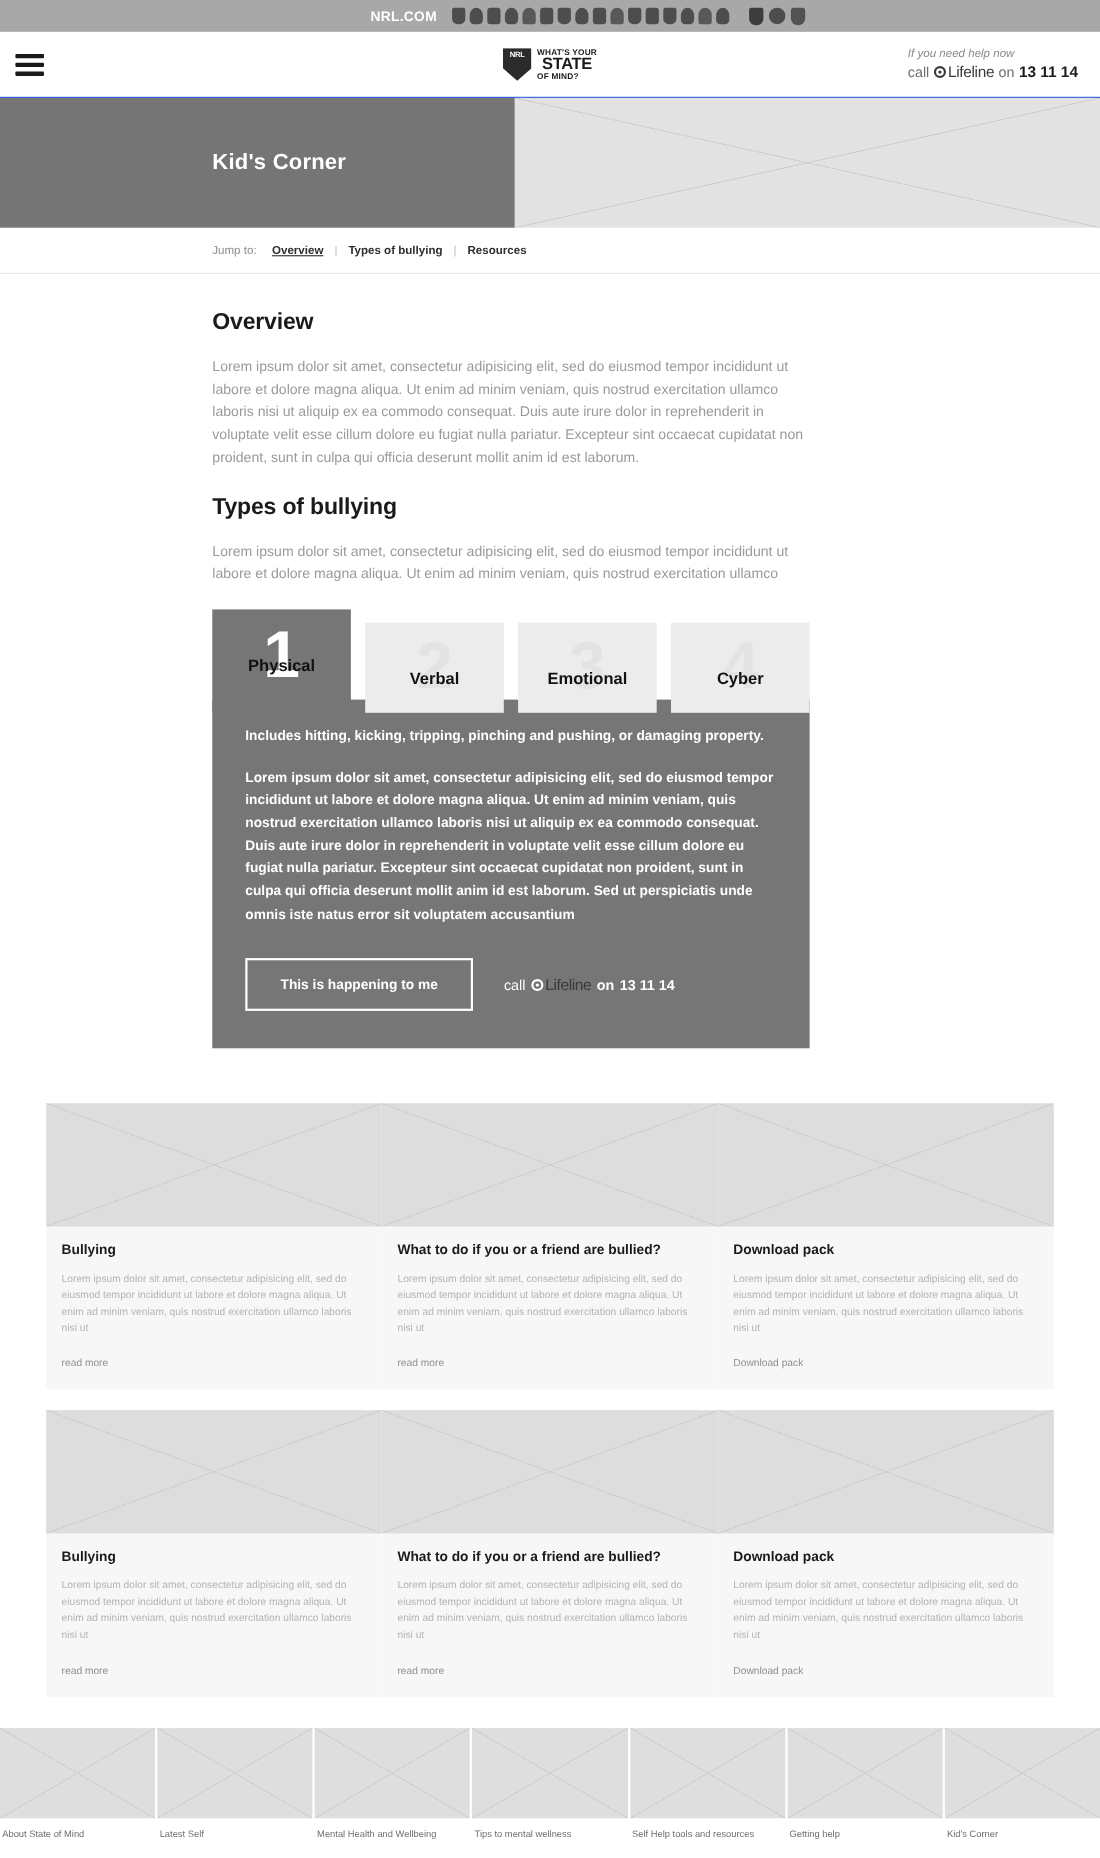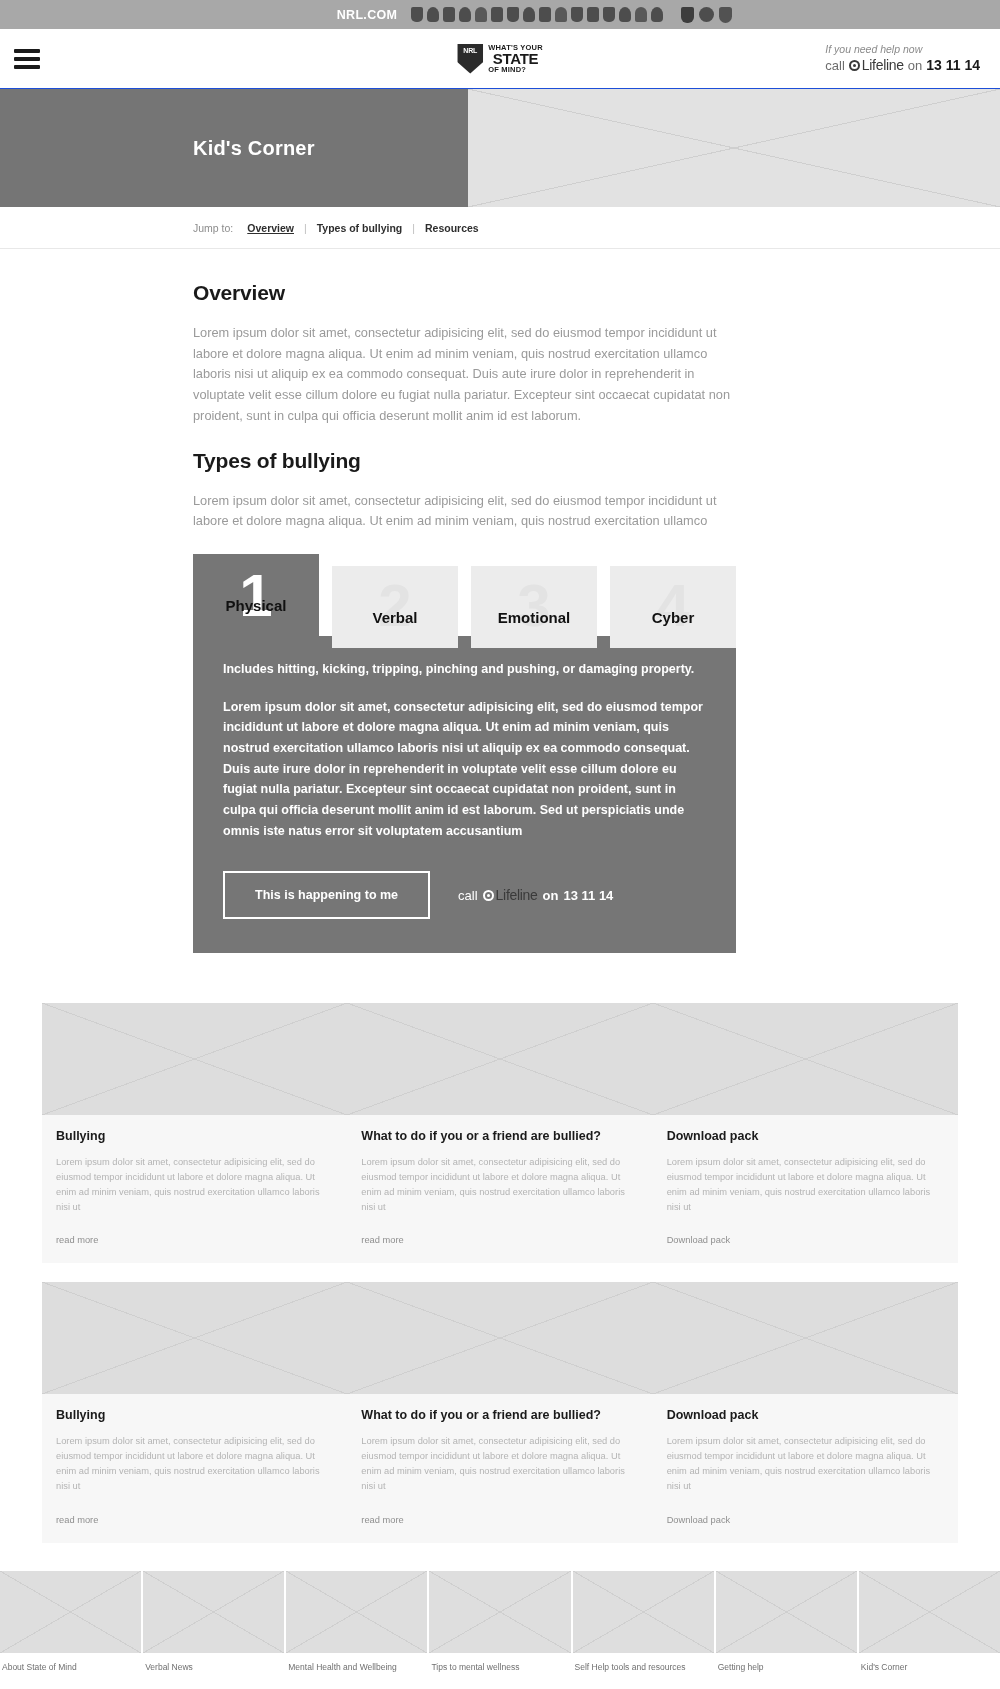--- a/index.html
+++ b/index.html
@@ -425,21 +425,21 @@
   </div>
 </div>
 
 <div class="footer-nav">
   <div class="fnav-item">
     <div class="fnav-img xbox"></div>
     <div class="fnav-label">About State of Mind</div>
   </div>
   <div class="fnav-item">
     <div class="fnav-img xbox"></div>
-    <div class="fnav-label">Verbal News</div>
+    <div class="fnav-label">Latest Self</div>
   </div>
   <div class="fnav-item">
     <div class="fnav-img xbox"></div>
     <div class="fnav-label">Mental Health and Wellbeing</div>
   </div>
   <div class="fnav-item">
     <div class="fnav-img xbox"></div>
     <div class="fnav-label">Tips to mental wellness</div>
   </div>
   <div class="fnav-item">

